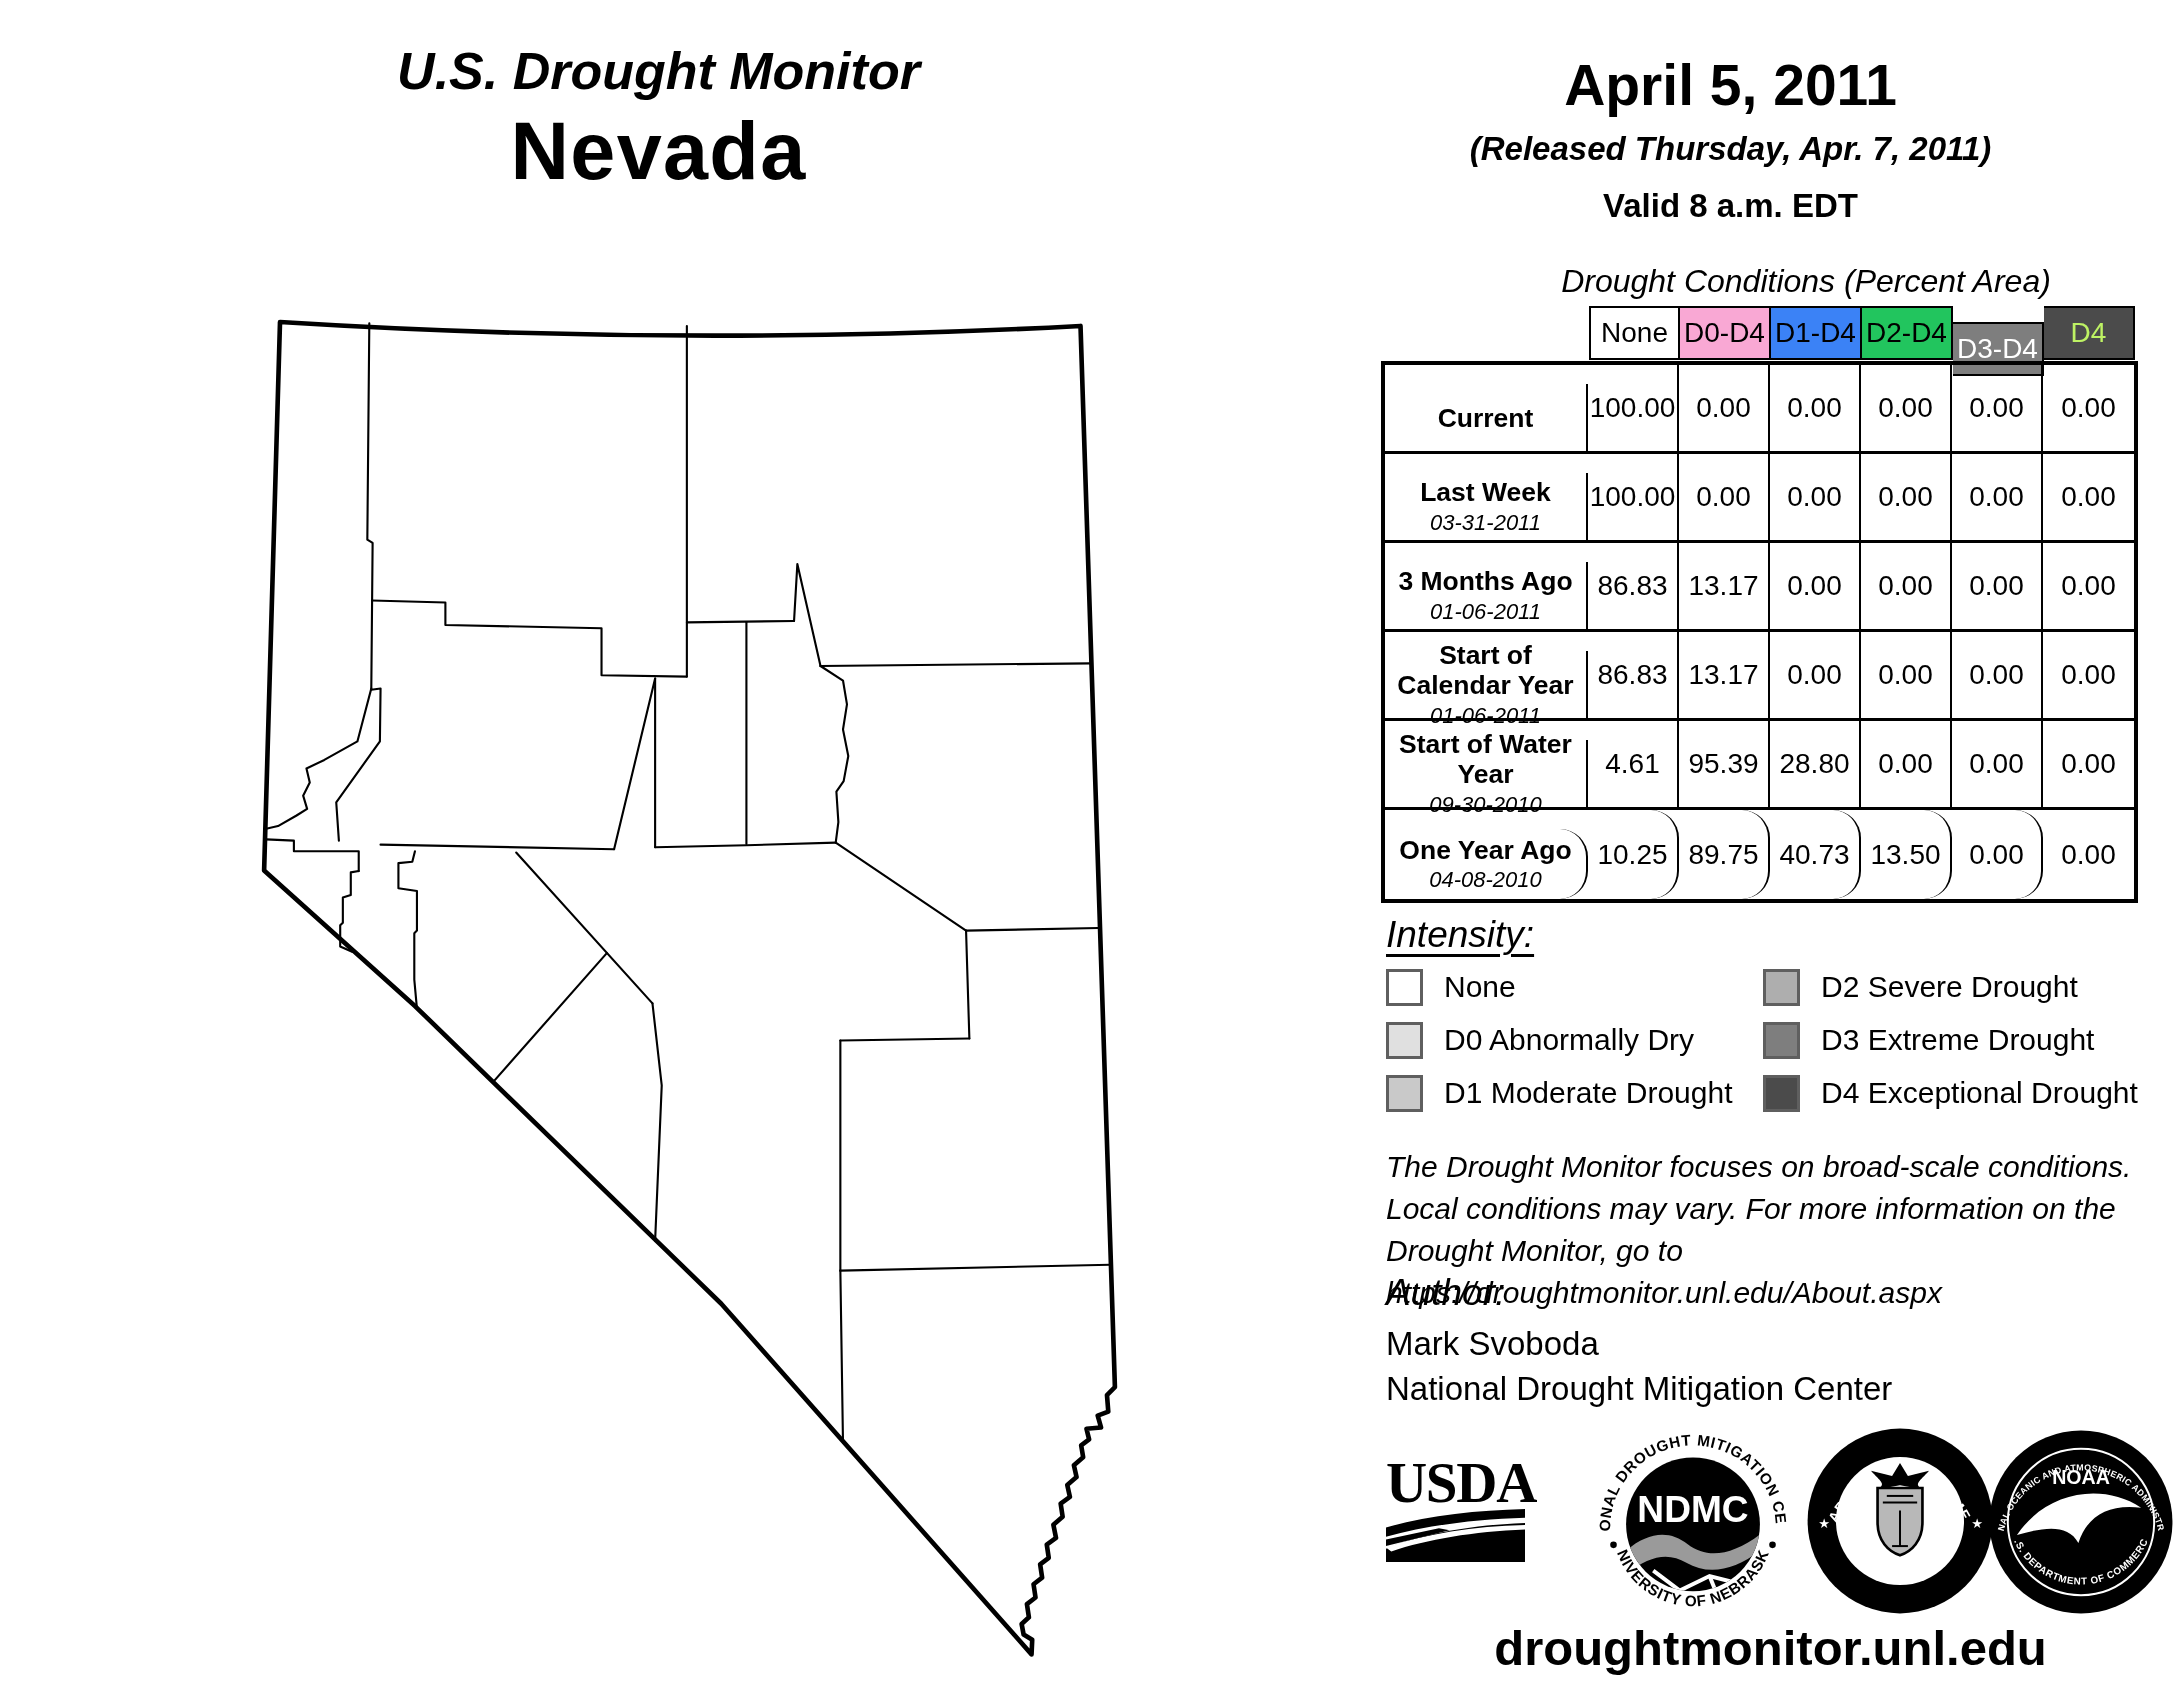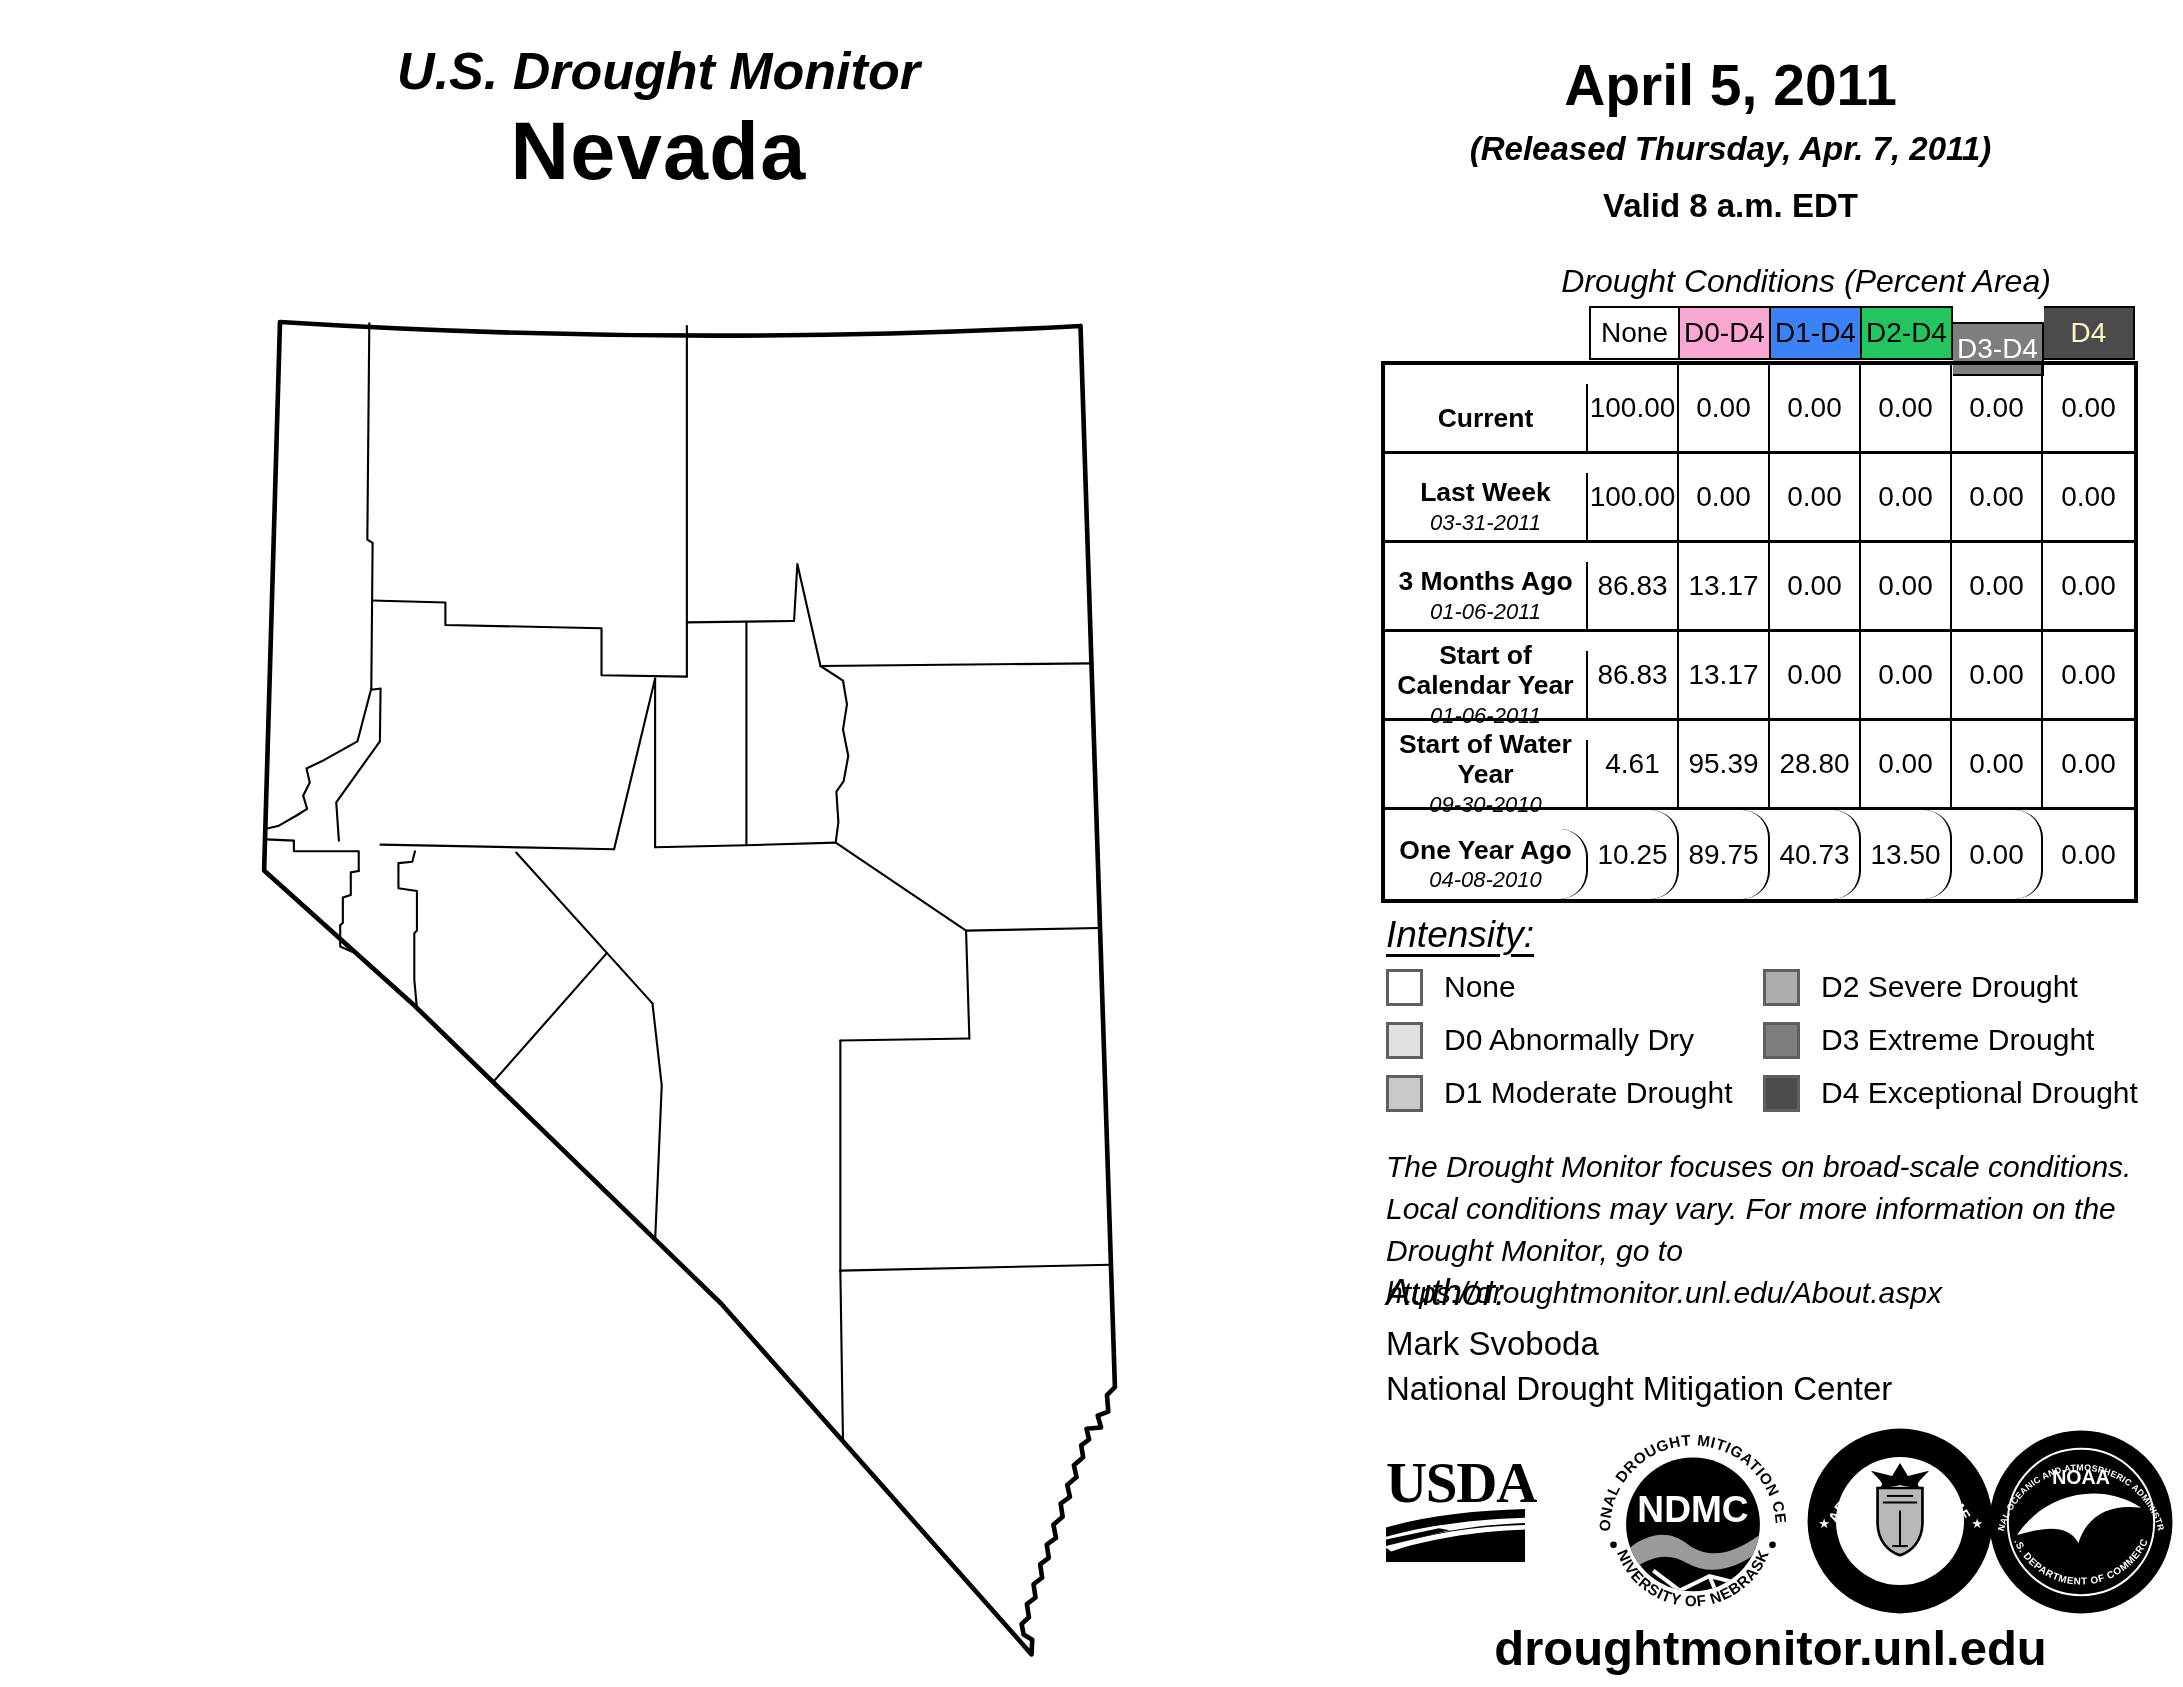--- a/index.html
+++ b/index.html
@@ -118,21 +118,21 @@
   <div class="abs released">(Released Thursday, Apr. 7, 2011)</div>
   <div class="abs valid">Valid 8 a.m. EDT</div>
 
   <div class="abs tbl-title">Drought Conditions (Percent Area)</div>
   <div class="abs" id="tbl-head">
       <div class="th" style="background: rgb(255, 255, 255); color: rgb(0, 0, 0);">None</div>
       <div class="th" style="background: #f9a8d4; color: rgb(0, 0, 0);">D0-D4</div>
       <div class="th" style="background: #3b82f6; color: rgb(0, 0, 0);">D1-D4</div>
       <div class="th" style="background: #22c55e; color: rgb(0, 0, 0);">D2-D4</div>
       <div class="th" style="background: rgb(126, 126, 126); color: rgb(255, 255, 255); margin-top: 16px;">D3-D4</div>
-      <div class="th" style="background: rgb(75, 75, 75); color: #fef9c3;">D4</div>
+      <div class="th" style="background: rgb(75, 75, 75); color: #bef264;">D4</div>
     </div>
   <div class="abs" id="tbl-body">
       <div class="cell label-cell">
         <div class="row-title">Current</div>
       </div>
       <div class="cell val-cell">100.00</div>
       <div class="cell val-cell">0.00</div>
       <div class="cell val-cell">0.00</div>
       <div class="cell val-cell">0.00</div>
       <div class="cell val-cell">0.00</div>

